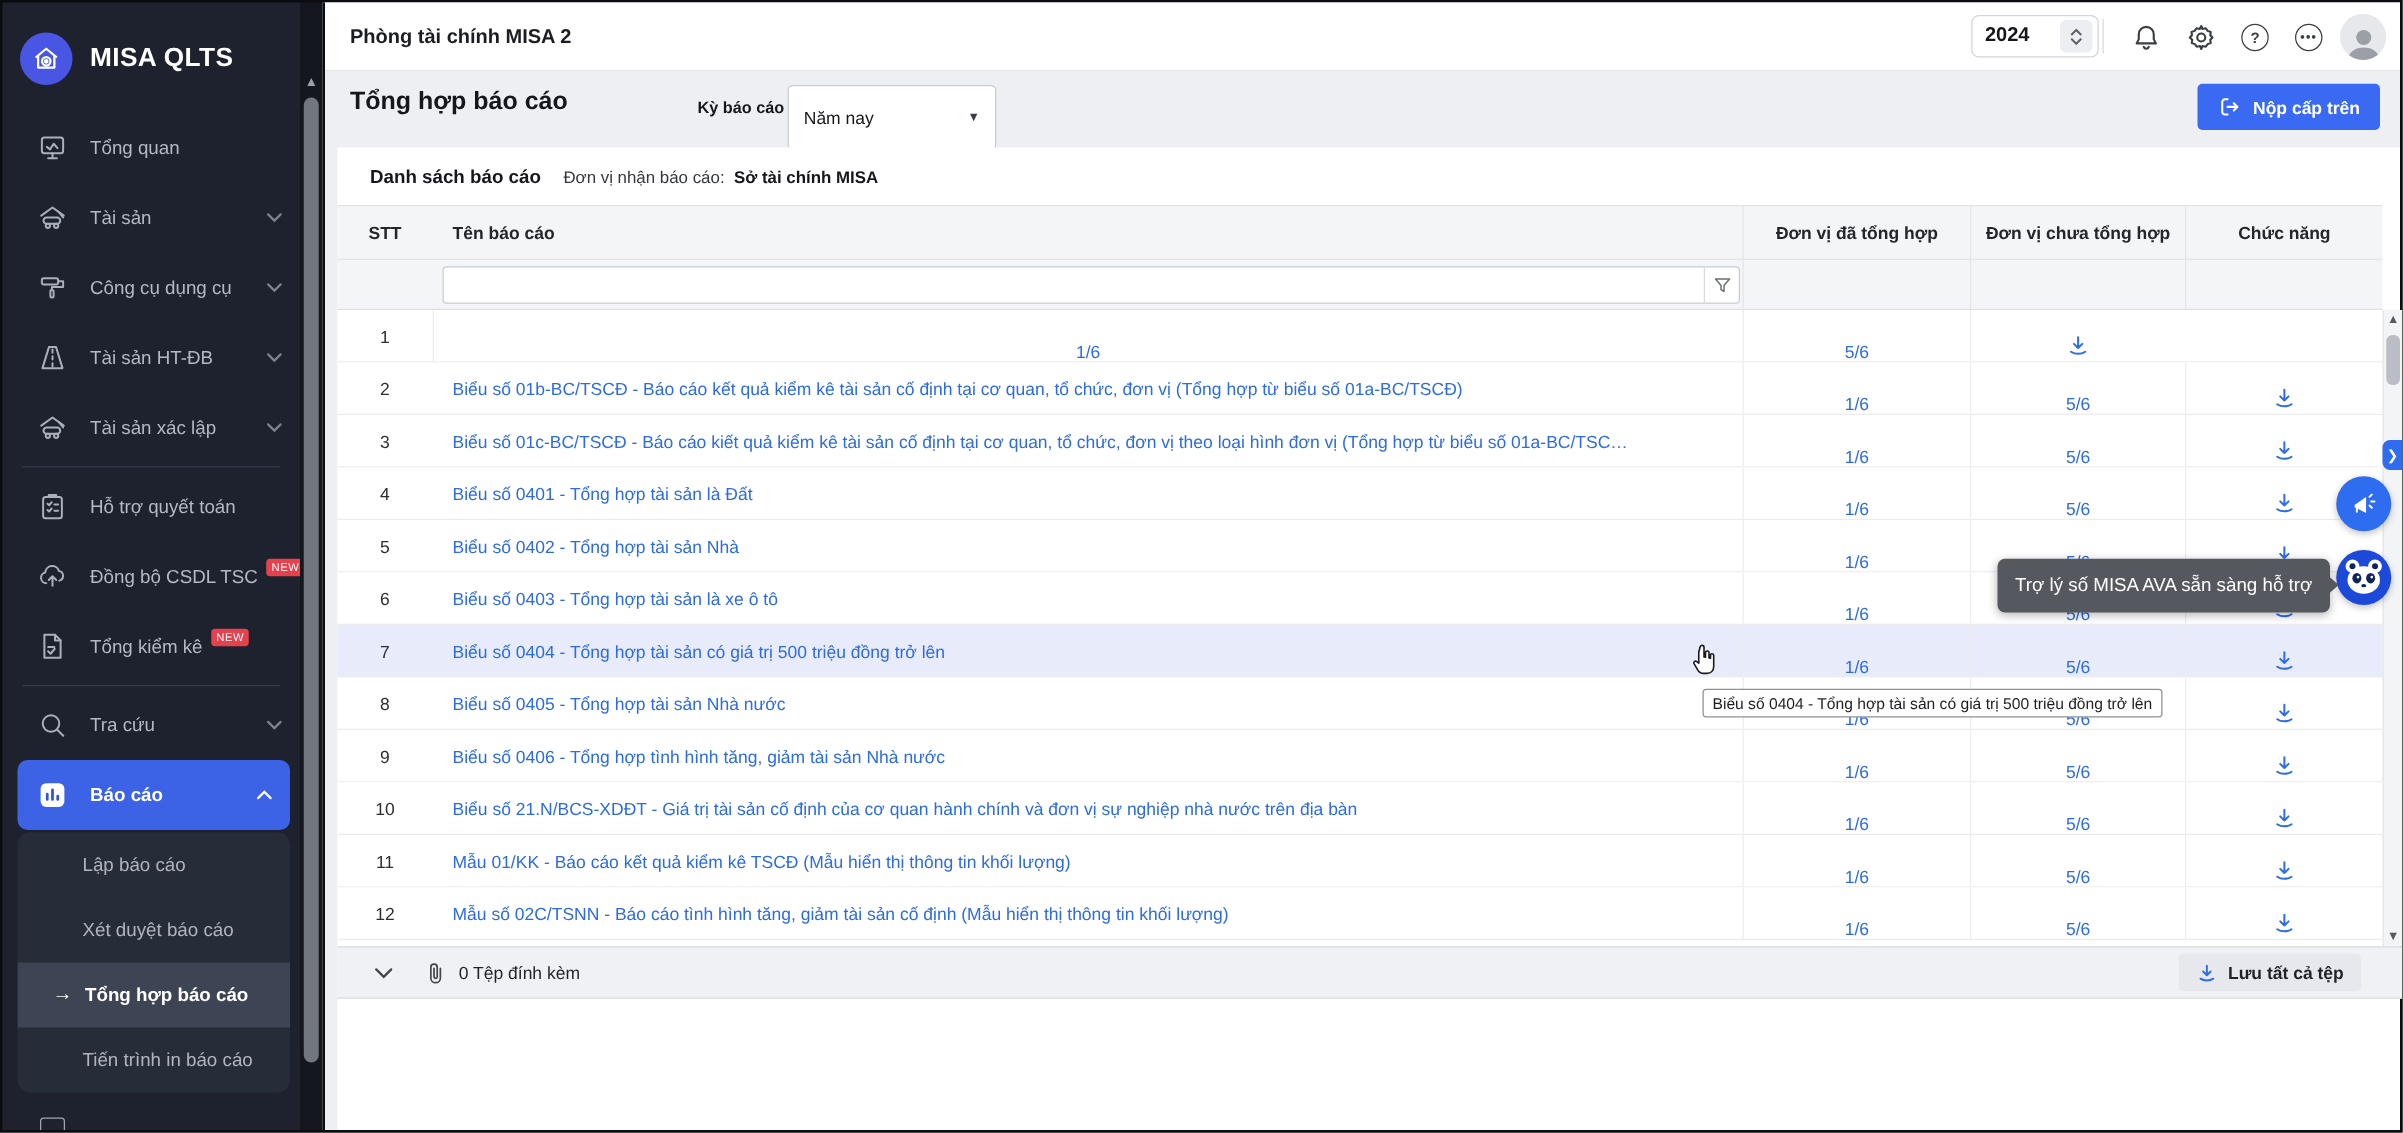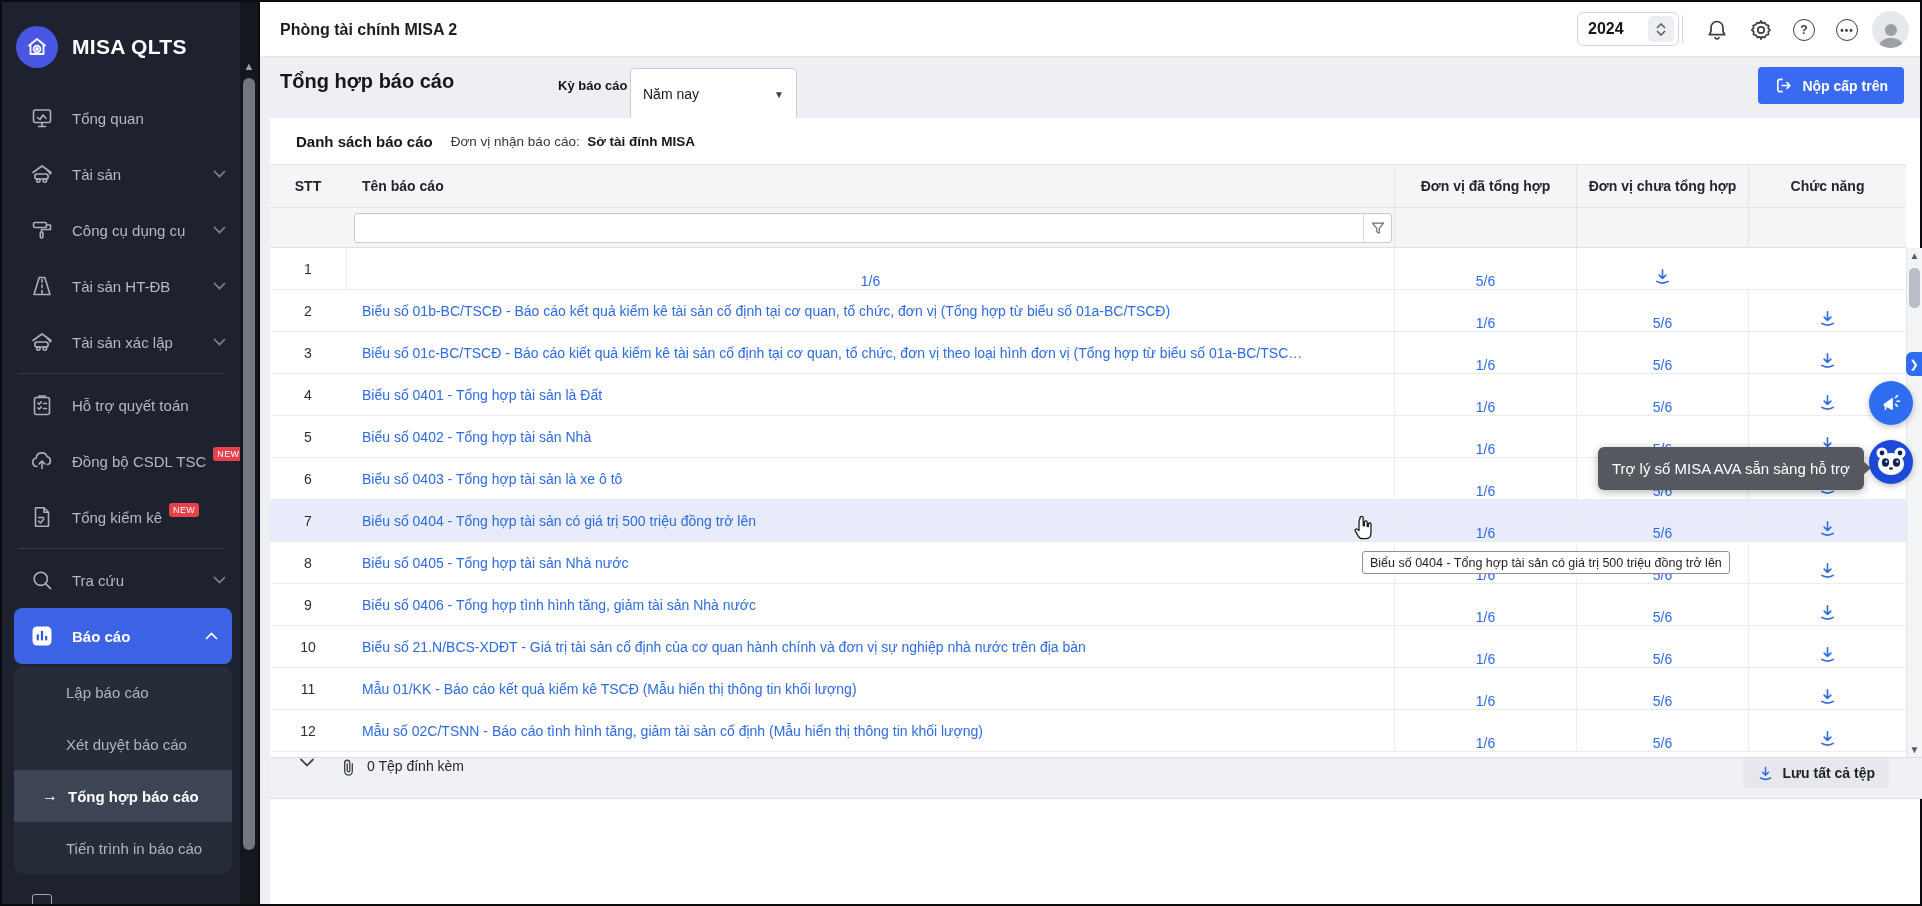--- a/index.html
+++ b/index.html
@@ -78,21 +78,21 @@
   a.rlink{color:#2d6be3;text-decoration:none;}
   .dlbtn{width:26px;height:26px;display:flex;align-items:center;justify-content:center;cursor:pointer;}
 
   
   .tb-scroll{position:absolute;left:1636px;top:130px;width:16px;height:509px;background:#f3f4f6;border-left:1px solid #e4e5e9;}
   .tb-up{position:absolute;top:2px;left:0;width:15px;text-align:center;color:#585b60;font-size:10px;}
   .tb-thumb{position:absolute;top:20px;left:2px;width:11px;height:40px;background:#b9bdc6;border-radius:5px;}
   .tb-dn{position:absolute;bottom:2px;left:0;width:15px;text-align:center;color:#585b60;font-size:10px;}
 
   
-  .attach{position:absolute;left:0;top:639px;width:1652px;height:42px;background:#f0f1f5;border-top:1px solid #dbdcdf;border-bottom:1px solid #dbdcdf;display:flex;}
+  .attach{position:absolute;left:0;top:639px;width:1652px;height:42px;background:#f0f1f5;border-top:1px solid #dbdcdf;border-bottom:1px solid #dbdcdf;display:flex;align-items:center;}
   .att-chev{margin-left:30px;color:#41454c;cursor:pointer;}
   .att-clip{margin-left:26px;color:#41454c;}
   .att-lb{margin-left:10px;font-size:14px;color:#1f2228;}
   .saveall{margin-left:auto;margin-right:33px;height:30px;background:#e6e8ee;border-radius:4px;display:flex;align-items:center;gap:8px;padding:0 14px;font-size:14px;font-weight:bold;color:#1f2228;cursor:pointer;}
 
   
   .edge-btn{position:absolute;left:1906px;top:352px;width:16px;height:24px;background:#2f6df0;border-radius:6px 0 0 6px;color:#fff;display:flex;align-items:center;justify-content:center;font-size:11px;cursor:pointer;}
   .fab{position:absolute;width:44px;height:44px;border-radius:50%;display:flex;align-items:center;justify-content:center;cursor:pointer;box-shadow:0 2px 6px rgba(0,0,0,.25);}
   .fab.mega{left:1869px;top:381px;background:#2f6df0;}
   .fab.panda{left:1869px;top:440px;background:#1d49d8;}
@@ -332,21 +332,21 @@
         </svg>
       </span>
       <span>Nộp cấp trên</span>
     </div>
 
     <div class="card">
       <div class="list-hdr">
         <span class="list-title">Danh sách báo cáo</span>
         <span class="recv">
           <span>Đơn vị nhận báo cáo:</span>
-          <b>&nbsp;</b><b>Sở tài đính MISA</b>
+          <b>&nbsp;</b><b>Sở tài chính MISA</b>
         </span>
       </div>
 
       <div class="thead tgrid">
         <div class="th">STT</div>
         <div class="th name">Tên báo cáo</div>
         <div class="th ctr">Đơn vị đã tổng hợp</div>
         <div class="th ctr">Đơn vị chưa tổng hợp</div>
         <div class="th ctr">Chức năng</div>
       </div>

